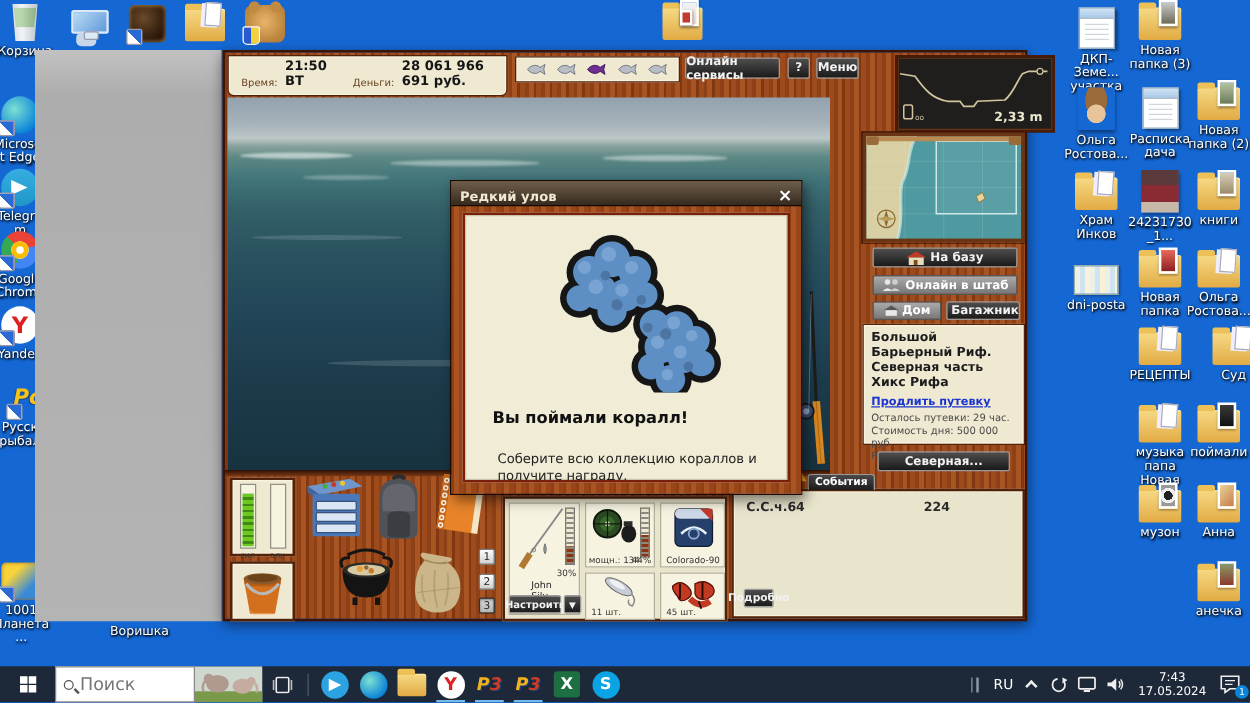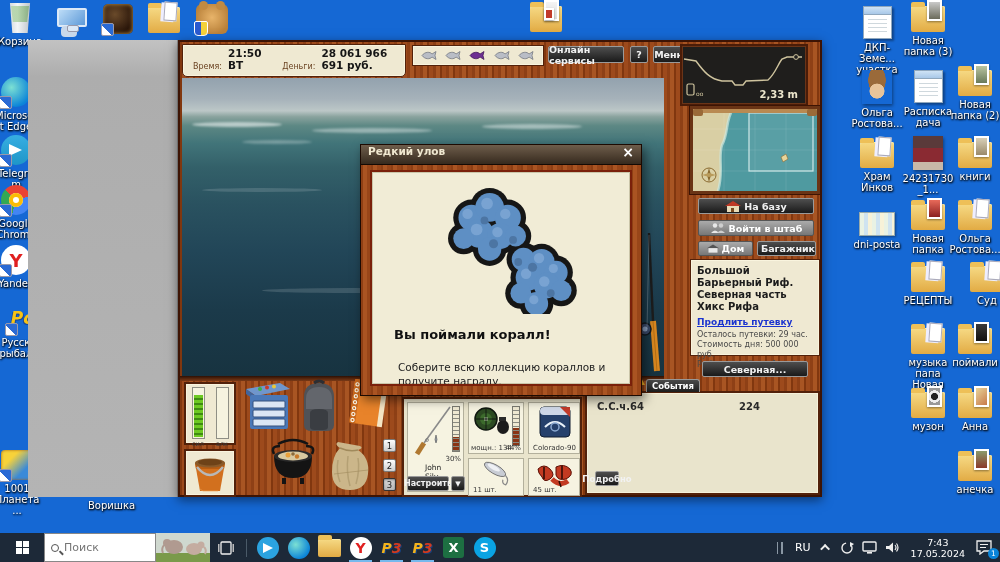--- a/index.html
+++ b/index.html
@@ -46,21 +46,21 @@
 
 .hud-time{left:2px;top:2px;width:224px;height:33px;border-radius:0 0 5px 5px;display:flex;align-items:flex-end;gap:6px;padding:0 0 5px 10px;font-size:8px;color:#6b4423}
 .hud-time b{font-size:10.5px;color:#151515}
 .hud-fish{left:232px;top:3px;width:132px;height:21px;display:flex;align-items:center;justify-content:space-around;padding:0 4px}
 
 .water{left:2px;top:36px;width:482px;height:298px;
  background:linear-gradient(180deg,#93a2ae 0%,#a6b2ba 7%,#bcc7c7 11%,#8aa39e 13%,#5d8884 16%,#417479 22%,#336069 30%,#2a5260 42%,#224658 58%,#1b3a4a 78%,#173340 100%);overflow:hidden}
 .foam{position:absolute;background:rgba(255,255,255,.55);border-radius:50%;filter:blur(1px)}
 .streak{position:absolute;background:rgba(255,255,255,.14);border-radius:50%}
 
-.depth{left:500px;top:2px;width:128px;height:62px;background:#1f1e1c;border:2px solid #4a1c08;box-shadow:inset 0 0 0 1px #6b3417}
+.depth{left:536px;top:2px;width:128px;height:62px;background:#1f1e1c;border:2px solid #4a1c08;box-shadow:inset 0 0 0 1px #6b3417}
 .map{left:510px;top:64px;width:130px;height:88px;border:3px solid #6a3415;box-shadow:0 0 0 1px #3d1404,inset 0 0 4px rgba(0,0,0,.5)}
 .loc{left:510px;top:217px;width:130px;height:97px;padding:5px 6px;font-size:8px;color:#4a4a4a;line-height:10px}
 .loc b{display:block;font-size:10px;line-height:12px;color:#1c1c1c;margin-bottom:4px}
 .loc a{color:#1b34cf;text-decoration:underline;font-size:9px;font-weight:bold;display:block;margin-bottom:3px;cursor:pointer}
 
 .divider{left:0;top:334px;width:484px;height:5px;background:linear-gradient(#2e1004,#7a3a16);}
 
 .sidebar-cell{background:#efe9d2;border:2px solid #52210a;box-shadow:inset 0 0 0 1px #f9f4de}
 .bar{position:relative;width:13px;height:52px;background:#f6f3df;border:1px solid #8f8f85}
 .bar .fill{position:absolute;left:1px;right:1px;bottom:1px;background:repeating-linear-gradient(180deg,#6dc922 0 3px,#3f8a12 3px 5px)}
@@ -81,33 +81,33 @@
 .warn{width:0;height:0;border-left:5px solid transparent;border-right:5px solid transparent;border-bottom:9px solid #f2b423;position:relative}
 
 .chatstrip{left:224px;top:343px;width:150px;height:11px;background:#ddd8c2;border:1px solid #8a8a7a;display:flex}
 .chatstub{width:38px;background:#4a4134}
 .chatticks{flex:1;background:repeating-linear-gradient(90deg,#b8b4a0 0 1px,transparent 1px 3px)}
 
 
 .dialog{position:absolute;left:180px;top:102px;width:282px;height:252px;z-index:6;
  background:repeating-linear-gradient(90deg,#8e3f14 0 2px,#aa5422 2px 6px,#984619 6px 10px);
  border:1px solid #1c0a02;box-shadow:3px 4px 10px rgba(0,0,0,.5)}
-.dialog-title{height:20px;background:linear-gradient(#6e5d4b,#362a1e);display:flex;align-items:flex-start;padding:0 7px;color:#f0e8d0;font-size:10.5px;font-weight:bold;border-bottom:1px solid #140a04}
+.dialog-title{height:20px;background:linear-gradient(#6e5d4b,#362a1e);display:flex;align-items:flex-end;padding:0 7px;color:#f0e8d0;font-size:10.5px;font-weight:bold;border-bottom:1px solid #140a04}
 .dialog-close{margin-left:auto;color:#fff;font-size:14px;font-weight:bold;line-height:14px;cursor:pointer}
 .dialog-body{position:absolute;left:9px;top:25px;right:9px;bottom:9px;background:#f1ecd6;border:2px solid #7a200a;box-shadow:inset 0 0 0 1px #cac5a9;overflow:hidden}
 .dialog-h{position:absolute;left:22px;top:155px;font-size:13px;font-weight:bold;color:#111}
 .dialog-p{position:absolute;left:26px;top:188px;width:218px;font-size:10.5px;line-height:14px;color:#222}
 
 
 .taskbar{position:absolute;left:0;bottom:0;width:1000px;height:29px;background:#1d2938;z-index:10;display:flex;align-items:center}
 .tb-start{width:44px;height:29px;display:flex;align-items:center;justify-content:center;cursor:pointer}
 .winlogo{display:grid;grid-template-columns:6px 6px;grid-template-rows:6px 6px;gap:1px}
 .winlogo i{background:#fff}
 .tb-search{width:112px;height:29px;background:#fff;border:1px solid #888;display:flex;align-items:center;padding:0 6px;gap:5px}
-.tb-search input{border:none;outline:none;width:80px;font-size:11px;color:#333;font-family:inherit;background:transparent}
+.tb-search input{border:none;outline:none;width:80px;font-size:14px;color:#333;font-family:inherit;background:transparent}
 .mag{width:8px;height:8px;border:1.5px solid #555;border-radius:50%;position:relative}
 .mag::after{content:"";position:absolute;left:7px;top:7px;width:5px;height:1.5px;background:#555;transform:rotate(45deg)}
 .tb-ico{width:31px;height:29px;display:flex;align-items:center;justify-content:center;position:relative;cursor:pointer}
 .underline{position:absolute;bottom:0;left:4px;right:4px;height:2px;background:#76b9ed}
 .tb-right{margin-left:auto;display:flex;align-items:center;height:29px;color:#fff}
 .tb-right>div{height:29px;display:flex;align-items:center;justify-content:center;cursor:pointer}
 .clock{flex-direction:column;font-size:9.5px;line-height:11px;padding:0 7px;text-align:left}
 .chev{width:7px;height:7px;border-left:2px solid #eee;border-top:2px solid #eee;transform:rotate(45deg) translateY(2px)}
 .badge{position:absolute;right:1px;bottom:3px;width:11px;height:11px;border-radius:50%;background:#0a84d8;color:#fff;font-size:7.5px;display:flex;align-items:center;justify-content:center}
 </style>
@@ -382,21 +382,21 @@
       </svg>
     <span>На базу</span>
   </div>
   <div class="abs bgrey" style="left:518px;top:178px;width:116px;height:16px">
     <svg width="16" height="10" viewBox="0 0 16 10">
         <circle cx="5" cy="2.5" r="2.2" fill="#e8e8e8"></circle>
         <circle cx="11" cy="2.5" r="2.2" fill="#cfcfcf"></circle>
         <path d="M1 10 Q5 5 9 10Z" fill="#e8e8e8"></path>
         <path d="M7 10 Q11 5 15 10Z" fill="#cfcfcf"></path>
       </svg>
-    <span>Войти в штаб</span>
+    <span>Онлайн в штаб</span>
   </div>
   <div class="abs bgrey" style="left:518px;top:199px;width:55px;height:15px">
     <svg width="12" height="9" viewBox="0 0 16 11">
         <polygon points="0,5 8,0 16,5" fill="#555"></polygon>
         <rect x="2" y="5" width="12" height="6" fill="#e8e8e8"></rect>
       </svg>
     <span>Дом</span>
   </div>
   <div class="abs bdark" style="left:577px;top:199px;width:59px;height:15px">
     <svg width="14" height="8" viewBox="0 0 14 8">

